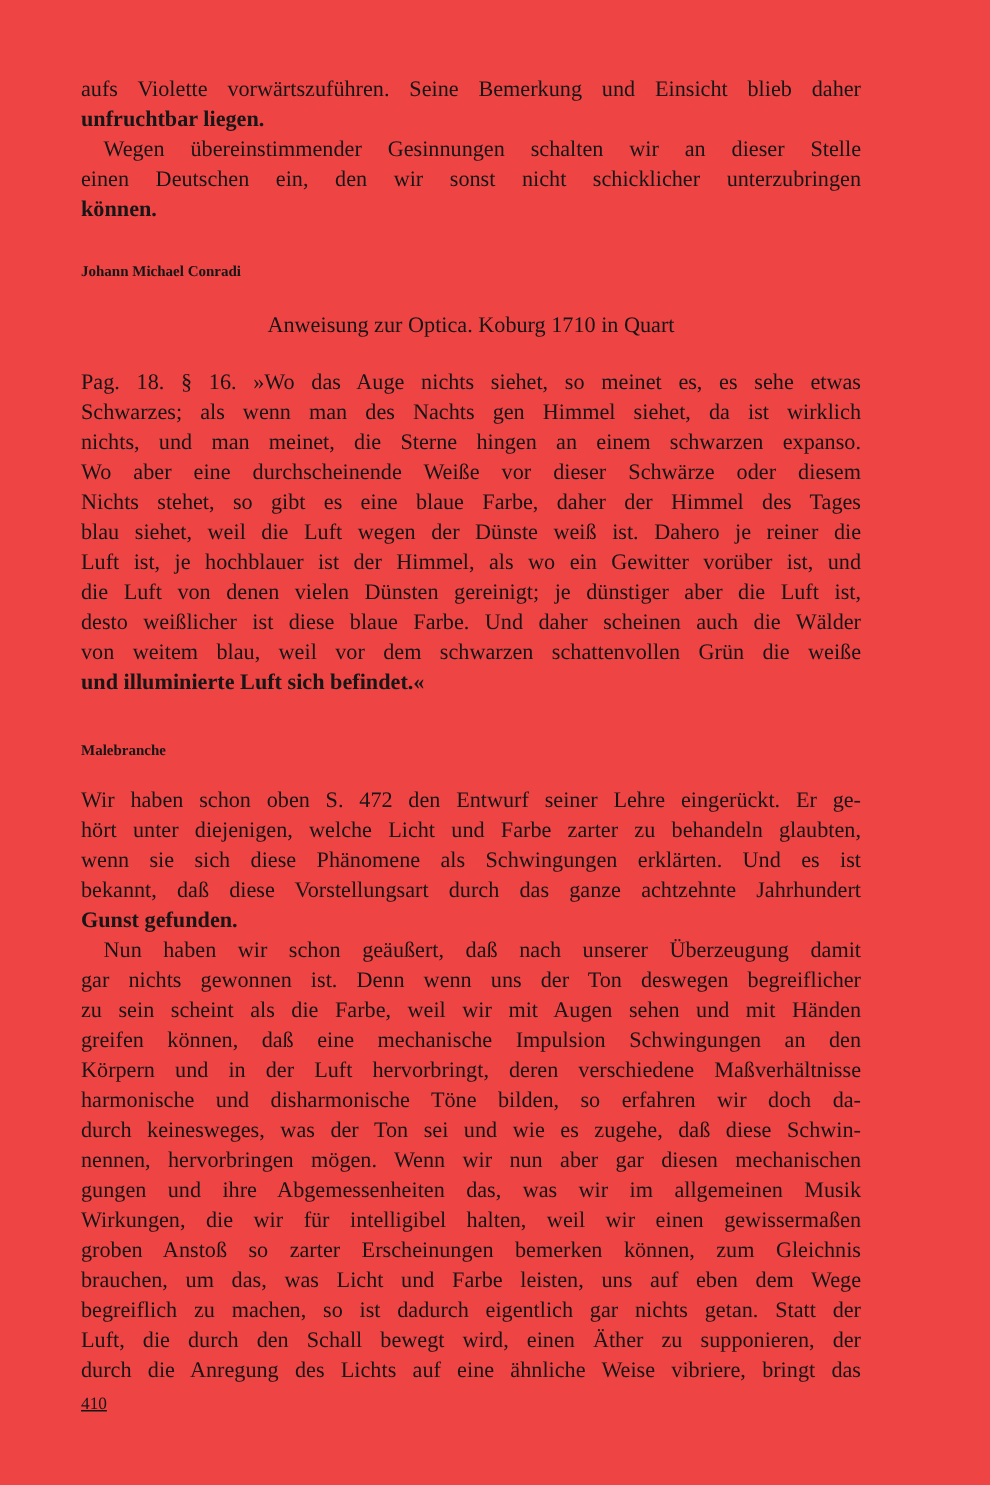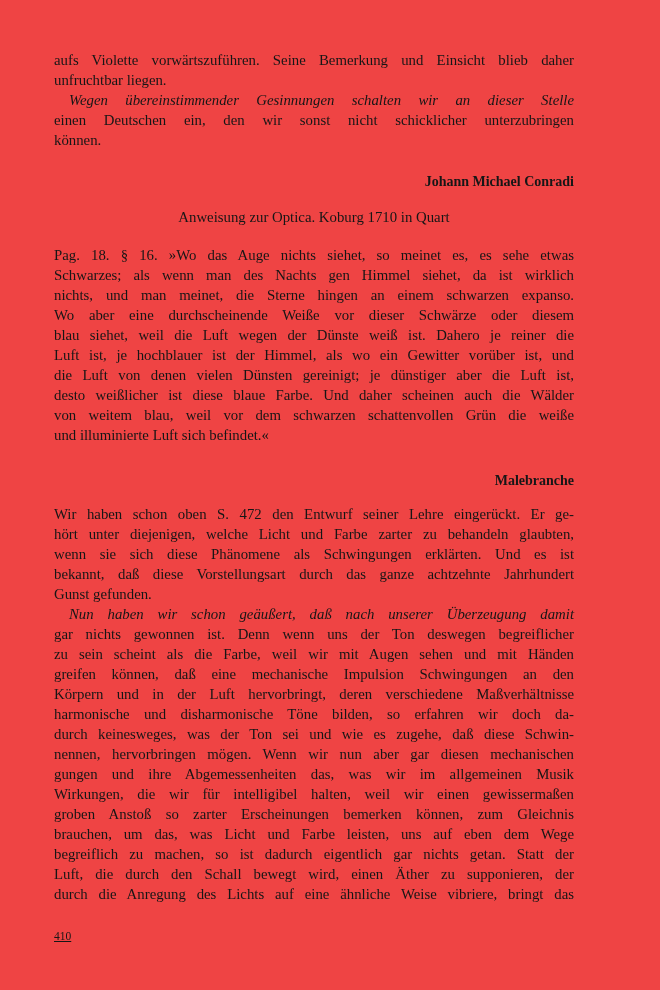--- a/index.html
+++ b/index.html
@@ -28,27 +28,27 @@
     width: 520px;
     font-size: 14.8px;
     line-height: 20px;
   }
   .para { margin: 0; }
   .line {
     text-align: justify;
     text-align-last: justify;
     white-space: normal;
   }
-  .line.flush { text-align-last: left; }
-  .line.indent { text-indent: 15px; font-style: italic; }
+  .line.flush { text-align-last: left; font-weight: bold; }
+  .line.indent { text-indent: 15px; }
   .heading {
     font-weight: bold;
-    font-size: 14px;
+    font-size: 10px;
     line-height: 20px;
-    text-align: right;
+    text-align: left;
     margin: 0;
   }
   .subheading {
     font-size: 14.8px;
     line-height: 20px;
     text-align: center;
     margin: 0;
   }
   .mt-h1  { margin-top: 22px; }
   .mt-sub { margin-top: 15px; }
@@ -84,20 +84,21 @@
 
     <h2 class="heading mt-h1">Johann Michael Conradi</h2>
 
     <div class="subheading mt-sub">Anweisung zur Optica. Koburg 1710 in Quart</div>
 
     <div class="para mt-p3">
         <div class="line">Pag. 18. § 16. »Wo das Auge nichts siehet, so meinet es, es sehe etwas</div>
         <div class="line">Schwarzes; als wenn man des Nachts gen Himmel siehet, da ist wirklich</div>
         <div class="line">nichts, und man meinet, die Sterne hingen an einem schwarzen expanso.</div>
         <div class="line">Wo aber eine durchscheinende Weiße vor dieser Schwärze oder diesem</div>
+        <div class="line">Nichts stehet, so gibt es eine blaue Farbe, daher der Himmel des Tages</div>
         <div class="line">blau siehet, weil die Luft wegen der Dünste weiß ist. Dahero je reiner die</div>
         <div class="line">Luft ist, je hochblauer ist der Himmel, als wo ein Gewitter vorüber ist, und</div>
         <div class="line">die Luft von denen vielen Dünsten gereinigt; je dünstiger aber die Luft ist,</div>
         <div class="line">desto weißlicher ist diese blaue Farbe. Und daher scheinen auch die Wälder</div>
         <div class="line">von weitem blau, weil vor dem schwarzen schattenvollen Grün die weiße</div>
         <div class="line flush">und illuminierte Luft sich befindet.«</div>
       </div>
 
     <h2 class="heading mt-h2">Malebranche</h2>
 

